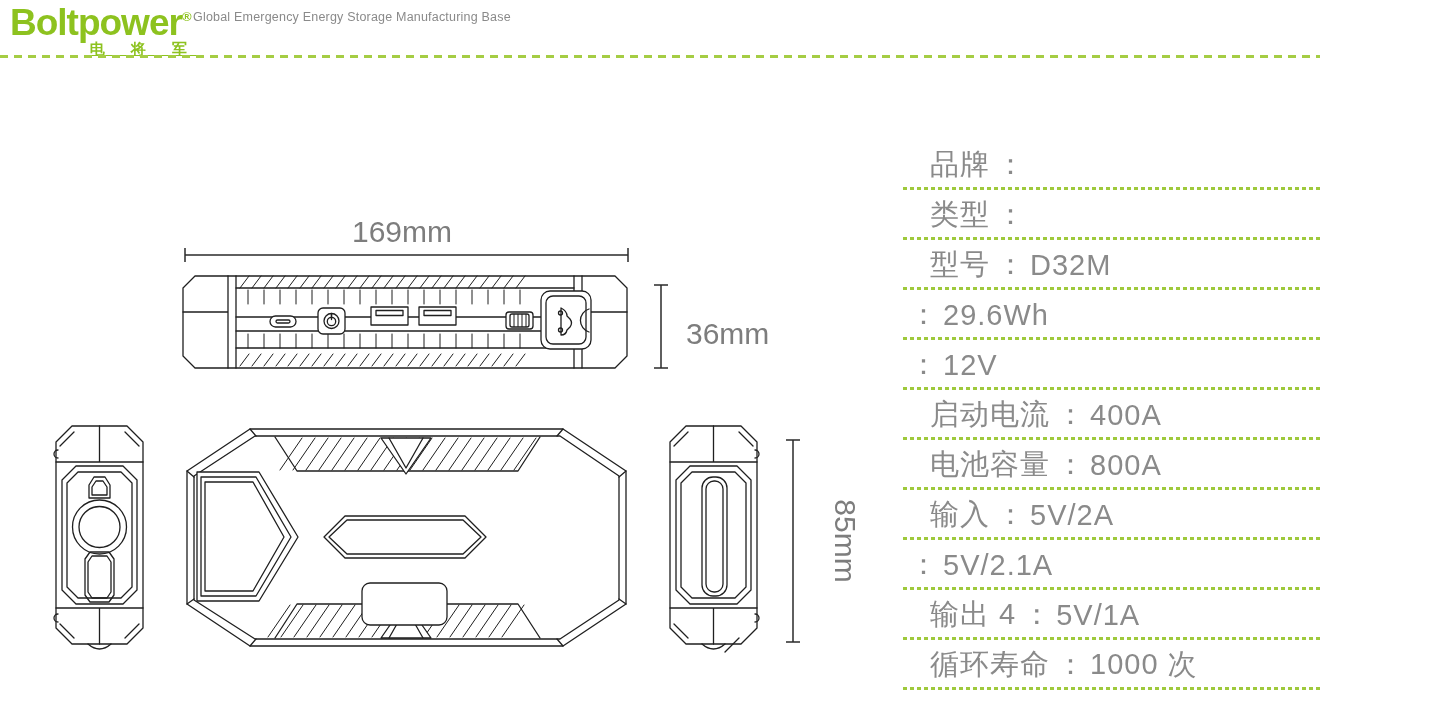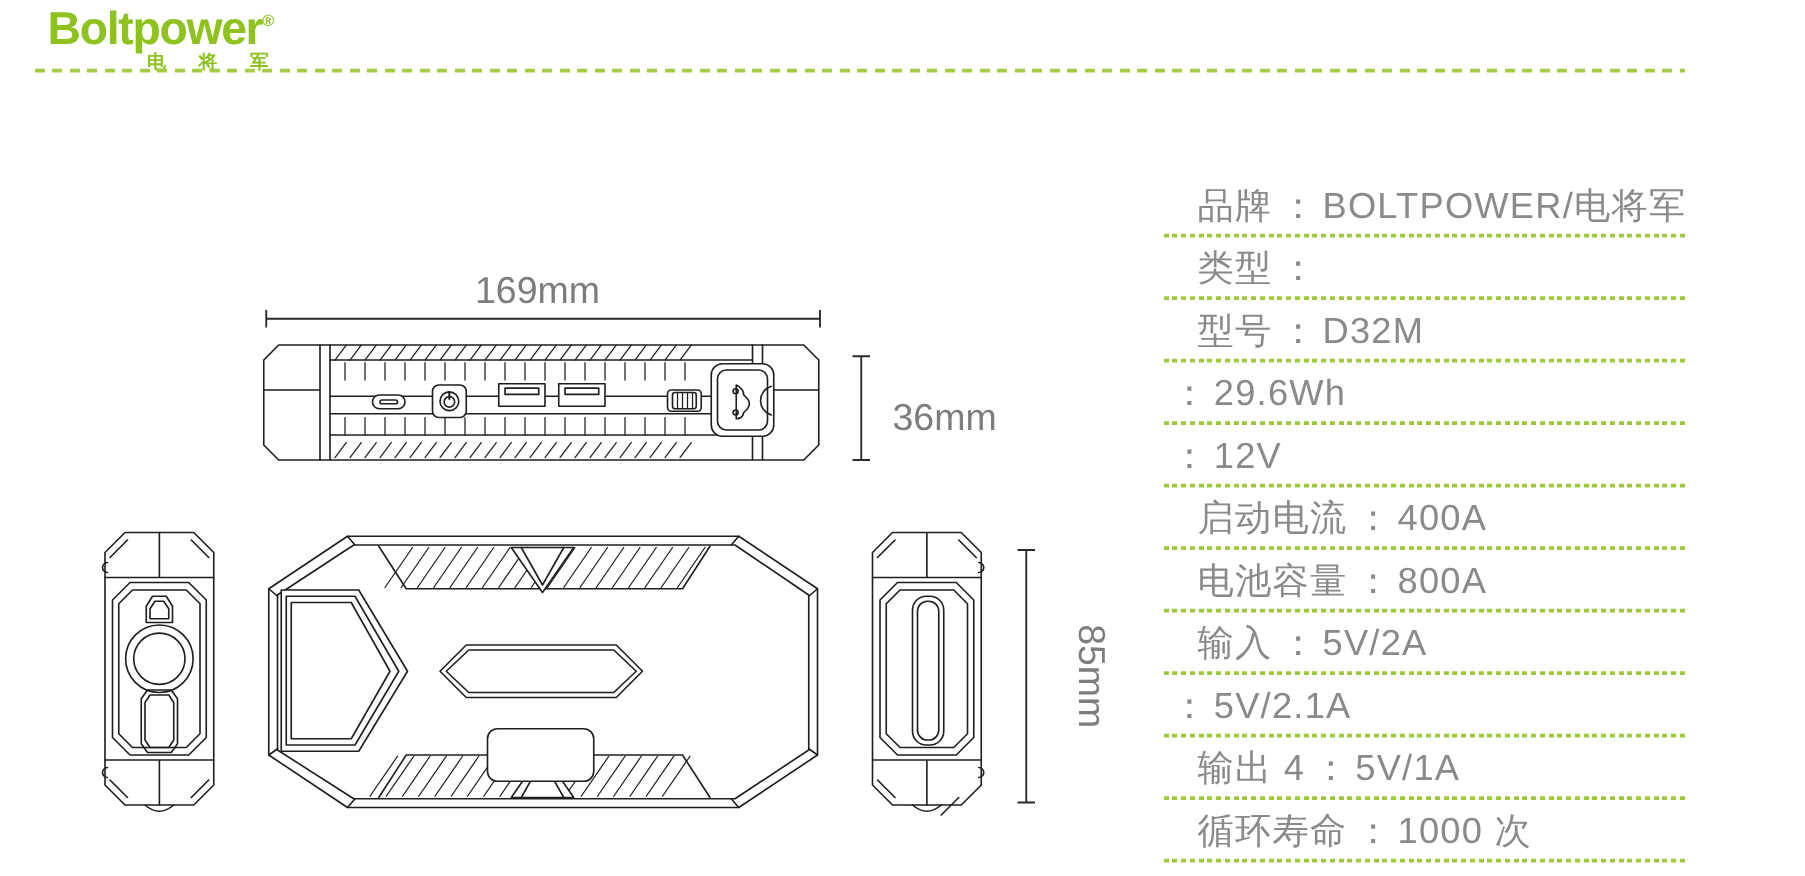--- a/index.html
+++ b/index.html
@@ -1,24 +1,24 @@
 <!DOCTYPE html>
 <html><head>
 <meta charset="utf-8">
 <style>
   html,body{margin:0;padding:0;background:#fff;}
   .page{position:relative;width:1320px;height:701px;background:#fff;overflow:hidden;
-        font-family:"Liberation Sans",sans-serif;margin-left:28px;}
+        font-family:"Liberation Sans",sans-serif;}
   
   .logo-block{position:absolute;left:10px;top:2px;width:180px;}
   .logo-line{white-space:nowrap;}
   .logo-text{font-size:37px;font-weight:bold;color:#8dc21f;letter-spacing:-1px;}
   .logo-reg{font-size:13px;font-weight:bold;color:#8dc21f;vertical-align:14px;}
   .logo-sub{margin-top:-4px;text-align:right;font-size:15px;font-weight:bold;color:#8dc21f;
-            letter-spacing:11px;margin-right:-8px;}
+            letter-spacing:11px;margin-right:-8px;text-decoration:underline;}
   .tagline{position:absolute;left:193px;top:7px;}
   .tagline-cn{font-size:24px;color:#595757;letter-spacing:1.5px;font-weight:500;}
   .tagline-en{font-size:12.5px;color:#8a8a8a;margin-top:3px;letter-spacing:.2px;}
   .header-rule{position:absolute;left:0;top:55px;width:1444px;height:3px;
     background:repeating-linear-gradient(to right,#a5cd44 0,#a5cd44 8px,transparent 8px,transparent 14px);}
   
   .drawing{position:absolute;left:40px;top:200px;width:820px;height:470px;}
   .drawing path,.drawing line,.drawing rect,.drawing circle{vector-effect:non-scaling-stroke;}
   .ln{fill:none;stroke:#1f1f1f;stroke-width:1.3;stroke-linejoin:round;stroke-linecap:round;}
   .lnw{fill:#fff;stroke:#1f1f1f;stroke-width:1.3;stroke-linejoin:round;}
@@ -40,20 +40,21 @@
 <div class="page">
 
   <header>
     <div class="logo-block">
       <div class="logo-line">
         <span class="logo-text">Boltpower</span><span class="logo-reg">®</span>
       </div>
       <div class="logo-sub">电 将 军</div>
     </div>
     <div class="tagline">
+      <div class="tagline-en">Global Emergency Energy Storage Manufacturing Base</div>
     </div>
   </header>
   <div class="header-rule"></div>
 
   <svg class="drawing" viewBox="0 0 820 470">
 
     <g>
       <path class="dim" d="M145 55H588M145 48v14M588 48v14"></path>
       <text class="dimtxt" x="362" y="42" text-anchor="middle">169mm</text>
     </g>
@@ -189,21 +190,21 @@
         <rect class="ln" x="662" y="277" width="25" height="119" rx="11"></rect>
         <rect class="ln" x="666" y="281" width="17" height="111" rx="8"></rect>
       </g>
       <path class="ln" d="M662 444q11.5 10 23 0"></path>
       <path class="ln" d="M715 250a4 4 0 0 1 0 8M715 414a4 4 0 0 1 0 8"></path>
     </g>
   </svg>
 
   <section class="specs">
     <div class="spec-row">
-      <span class="spec-label">品牌</span><span class="spec-colon">：</span><span class="spec-value">BOLTPOWER/电将军</span>
+      <span class="spec-label">品牌</span><span class="spec-colon">：</span>
       <i class="dots"></i>
     </div>
     <div class="spec-row">
       <span class="spec-label">类型</span><span class="spec-colon">：</span>
       <i class="dots"></i>
     </div>
     <div class="spec-row">
       <span class="spec-label">型号</span><span class="spec-colon">：</span><span class="spec-value">D32M</span>
       <i class="dots"></i>
     </div>

